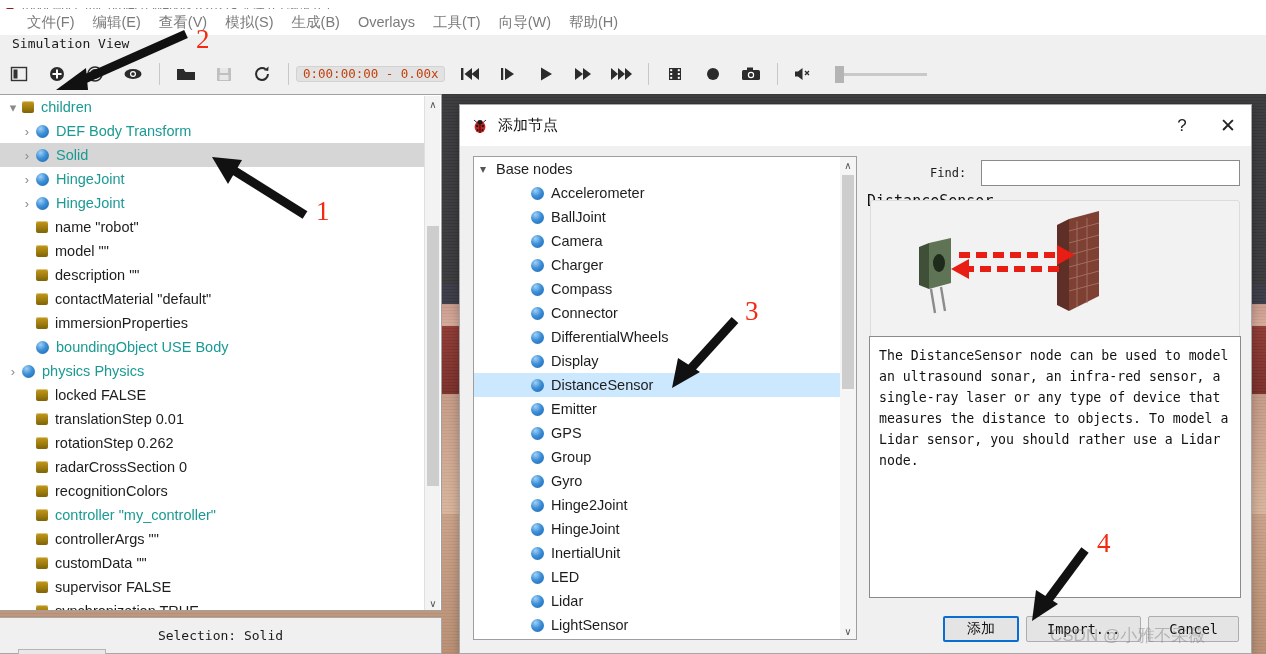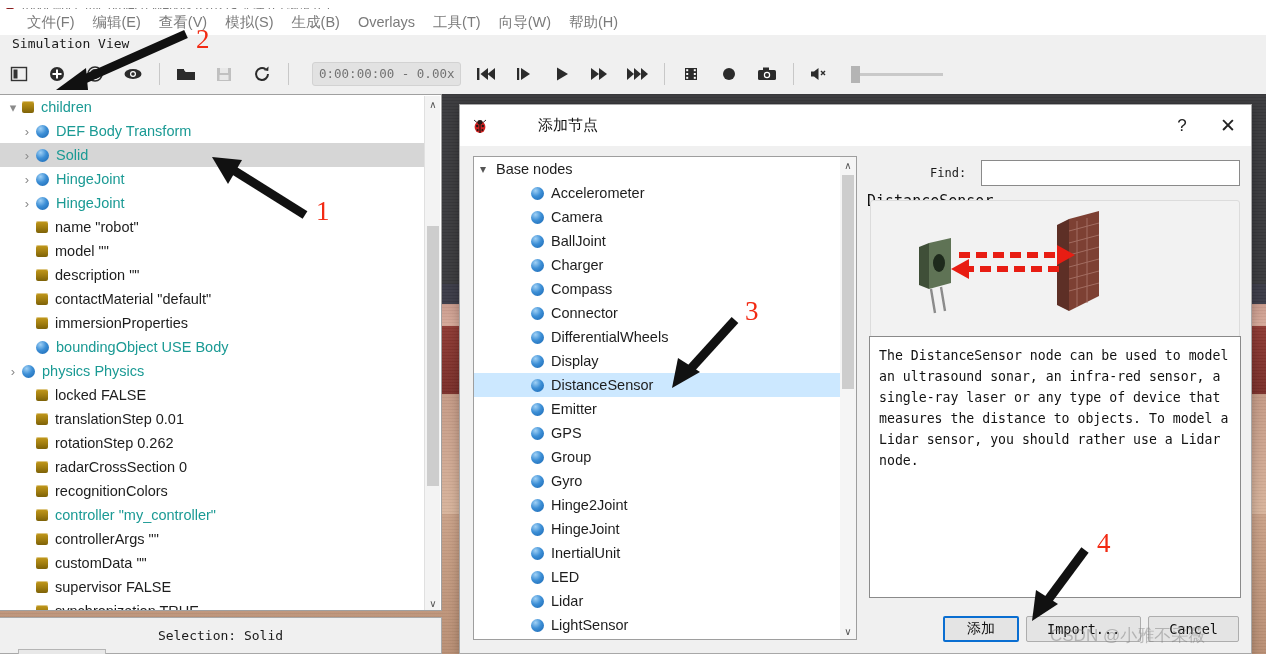--- a/index.html
+++ b/index.html
@@ -51,25 +51,25 @@
   .toolbar {
     position: absolute; left: 0; top: 53px; width: 1266px; height: 41px;
     background: #f0f0f0; display: flex; align-items: center;
   }
   .tb-btn {
     width: 38px; height: 34px; display: flex; align-items: center;
     justify-content: center; cursor: default;
   }
   .tb-sep { width: 1px; height: 22px; background: #c8c8c8; margin: 0 7px; }
   .time-field {
-    margin-left: 16px; margin-right: 6px;
+    margin-left: 0; margin-right: 6px;
     background: #e2e2e2; border: 1px solid #d2d2d2; border-radius: 3px;
-    height: 24px; min-width: 146px; display: flex; align-items: center;
+    height: 16px; min-width: 146px; display: flex; align-items: center;
     justify-content: center;
-    font-family: "DejaVu Sans Mono", monospace; font-size: 12.5px; color: #737373;
+    font-family: "DejaVu Sans Mono", monospace; font-size: 12.5px; color: #c2410c;
     padding: 0 6px; overflow: hidden; white-space: nowrap;
   }
   .vol-slider { position: relative; width: 92px; height: 22px; margin-left: 12px; }
   .vol-track {
     position: absolute; left: 0; top: 10px; width: 92px; height: 3px;
     background: #c9c9c9;
   }
   .vol-handle {
     position: absolute; left: 0; top: 3px; width: 9px; height: 17px;
     background: #b4b4b4;
@@ -165,21 +165,21 @@
     position: absolute; left: 459px; top: 104px; width: 793px; height: 550px;
     background: #f0f0f0;
     border: 1px solid #a8a8a8;
     box-shadow: 0 2px 10px rgba(0,0,0,0.25);
   }
   .dlg-titlebar {
     position: absolute; left: 0; top: 0; width: 791px; height: 41px;
     background: #ffffff; display: flex; align-items: center;
   }
   .dlg-bug { width: 18px; height: 16px; margin-left: 11px; margin-right: 9px; }
-  .dlg-title { font-size: 15px; color: #111; flex: 1; margin-left: 40px; }
+  .dlg-title { font-size: 15px; color: #111; flex: 1; }
   .dlg-help, .dlg-close {
     width: 46px; height: 41px; display: flex; align-items: center;
     justify-content: center; font-size: 17px; color: #222; cursor: default;
   }
   .dlg-close { font-size: 19px; font-weight: 300; }
 
   
   .node-list-box {
     position: absolute; left: 13px; top: 51px; width: 384px; height: 484px;
     background: #ffffff; border: 1px solid #9e9e9e; overflow: hidden;
@@ -566,25 +566,25 @@
           <div class="nl-row">
             <span class="nl-twisty">▾</span>
             <span>Base nodes</span>
           </div>
           <div class="nl-row child">
             <span class="node-icon"></span>
             <span>Accelerometer</span>
           </div>
           <div class="nl-row child">
             <span class="node-icon"></span>
+            <span>BallJoint</span>
+          </div>
+          <div class="nl-row child">
+            <span class="node-icon"></span>
             <span>Camera</span>
-          </div>
-          <div class="nl-row child">
-            <span class="node-icon"></span>
-            <span>BallJoint</span>
           </div>
           <div class="nl-row child">
             <span class="node-icon"></span>
             <span>Charger</span>
           </div>
           <div class="nl-row child">
             <span class="node-icon"></span>
             <span>Compass</span>
           </div>
           <div class="nl-row child">

